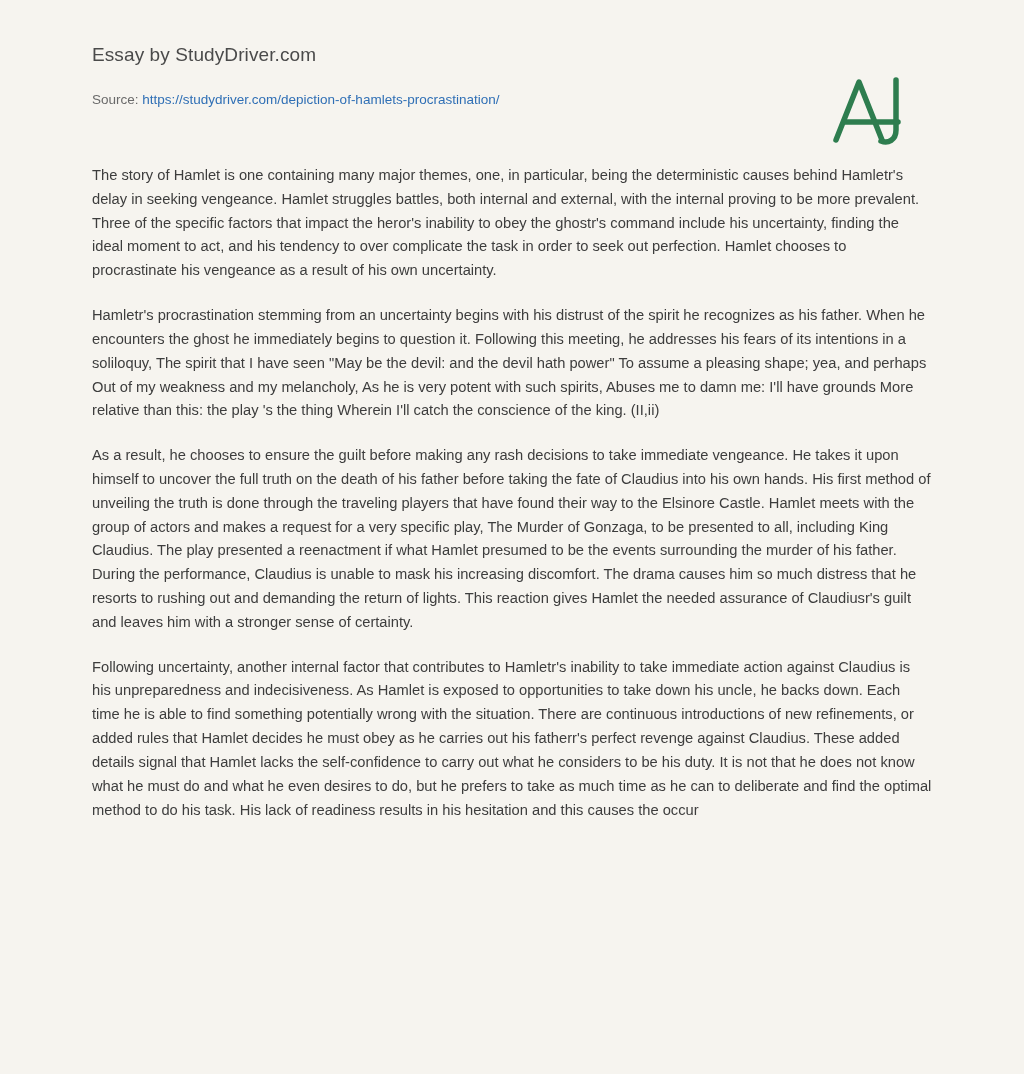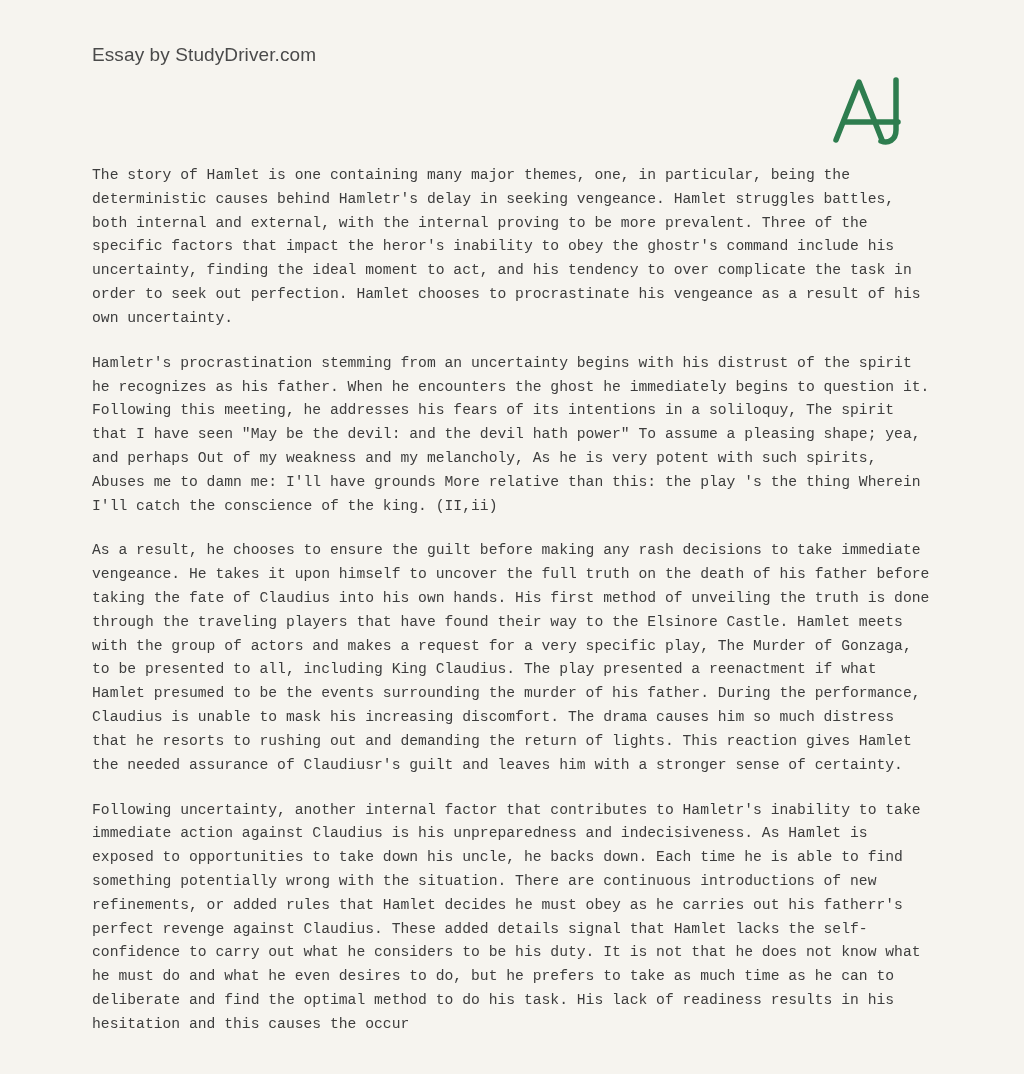--- a/index.html
+++ b/index.html
@@ -63,37 +63,39 @@
     color: #2f2f2f;
     margin: 118px 0 30px 0;
     letter-spacing: -0.2px;
   }
   .body-copy p {
     font-size: 14.7px;
     line-height: 1.62;
     color: #3d3d3d;
     margin: 0 0 21px 0;
     text-align: left;
-    font-family: Liberation Mono, monospace;
   }
   .body-copy p:last-child {
     margin-bottom: 8px;
   }
 </style>
 </head>
 <body>
 
 <div class="page">
 
   <div class="header">
 
     <div class="byline">
       <span>Essay by </span><span class="brand">StudyDriver.com</span>
     </div>
 
+    <div class="source-line">
+      <span class="source-label">Source: </span><a class="source-url" href="#">https://studydriver.com/depiction-of-hamlets-procrastination/</a>
+    </div>
 
     <div class="logo">
       <svg viewBox="0 0 96 90" width="96" height="90" aria-hidden="true">
         <g fill="none" stroke="#2e7d4f" stroke-width="5.5" stroke-linecap="round" stroke-linejoin="round">
           <path d="M10 74 L33 16 L56 74"></path>
           <path d="M19 56 L72 56"></path>
           <path d="M70 14 L70 64 C70 74 62 78 55 75"></path>
         </g>
       </svg>
     </div>

